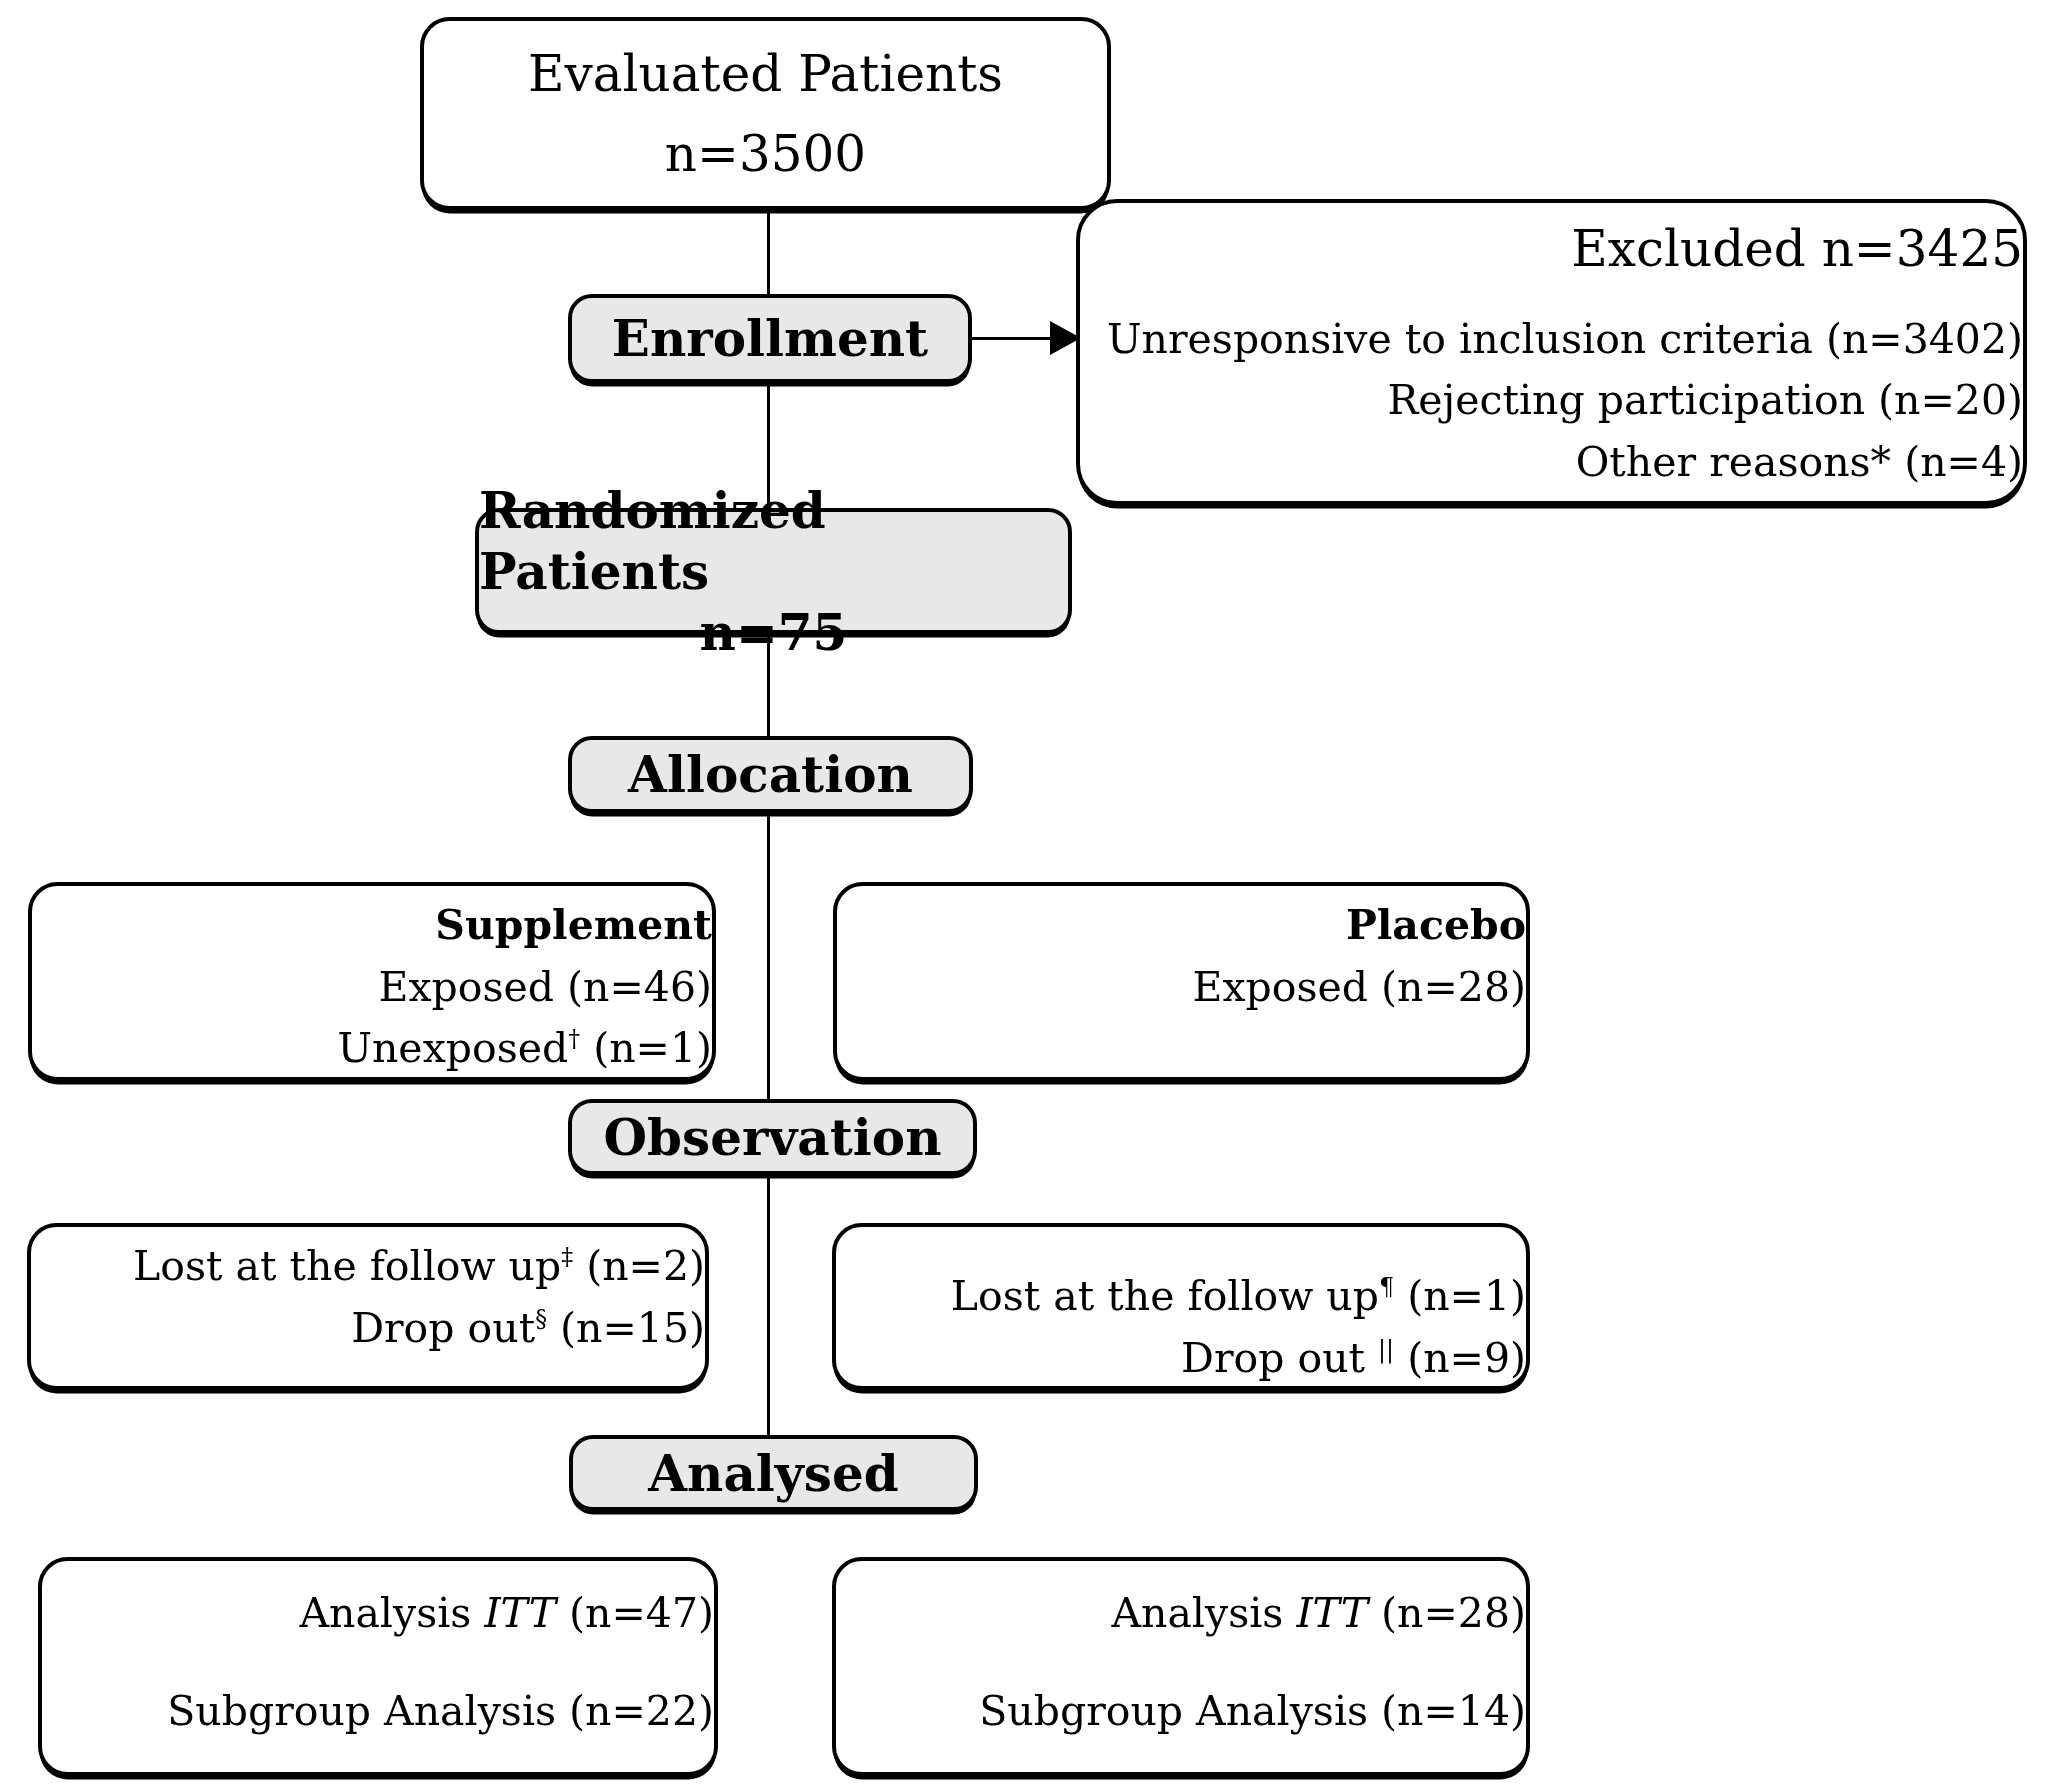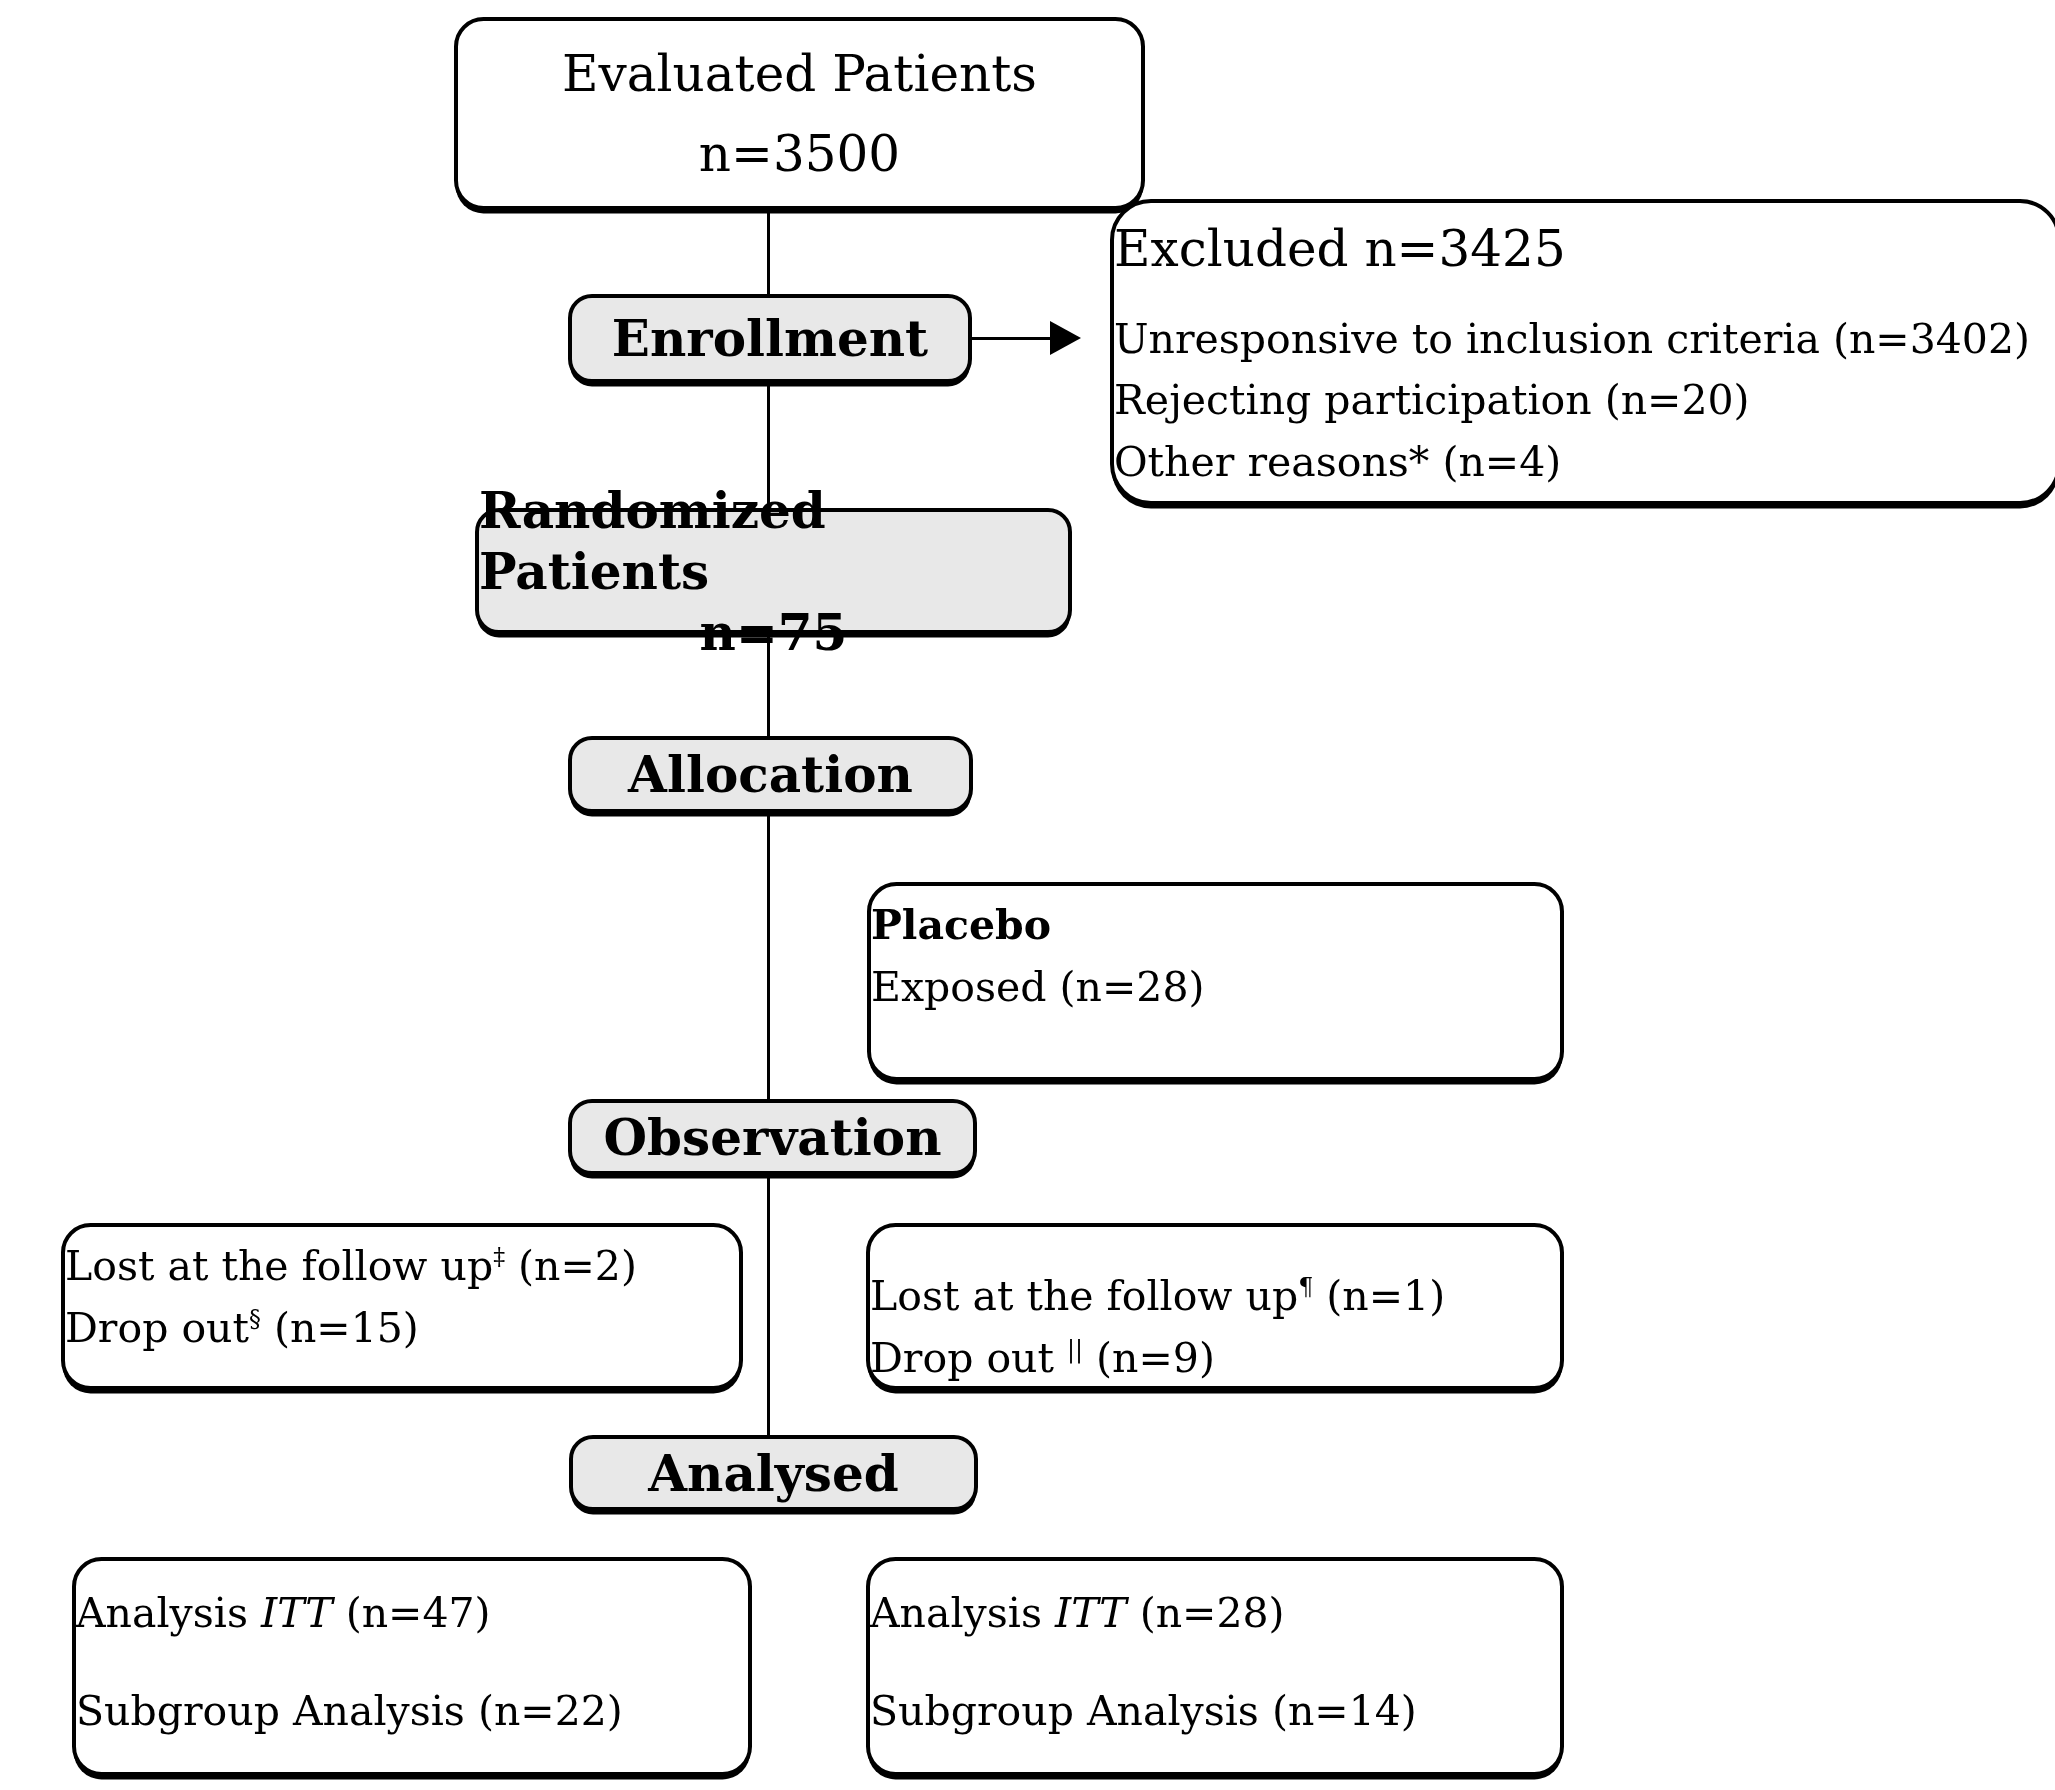--- a/index.html
+++ b/index.html
@@ -17,23 +17,22 @@
     position: absolute; width: 0; height: 0; z-index: 0;
     border-left: 31px solid var(--border, #000);
     border-top: 17px solid transparent;
     border-bottom: 17px solid transparent;
   }
   .box {
     position: absolute; z-index: 1;
     background: var(--box-fill, #ffffff);
     border: 4px solid var(--border, #000);
     border-radius: 29.5px;
-    text-align: left;
+    text-align: right;
     box-shadow: 0 5.1px 0 -1.7px var(--border, #000);
-    margin-left: 34px;
   }
   .stage {
     position: absolute; z-index: 1;
     background: var(--stage-fill, #e8e8e8);
     border: 4px solid var(--border, #000);
     border-radius: 24px;
     display: flex; align-items: center; justify-content: center;
     font-size: 50px;
     box-shadow: 0 5.1px 0 -1.7px var(--border, #000);
     font-weight: bold;
@@ -71,20 +70,25 @@
 
   <div class="stage two-line" style="left:475px; top:508px; width:597px; height:126px; line-height:1.22;">
     <div>Randomized Patients</div>
     <div>n=75</div>
   </div>
 
   <div class="stage" style="left:568px; top:736px; width:405px; height:77px;">
     <span>Allocation</span>
   </div>
 
+  <div class="box content" style="left:28px; top:882px; width:688px; height:199px; padding-top:9px;">
+    <div class="bold">Supplement</div>
+    <div>Exposed (n=46)</div>
+    <div><span>Unexposed</span><sup>†</sup><span> (n=1)</span></div>
+  </div>
 
   <div class="box content" style="left:833px; top:882px; width:697px; height:199px; padding-top:9px;">
     <div class="bold">Placebo</div>
     <div>Exposed (n=28)</div>
   </div>
 
   <div class="stage" style="left:568px; top:1099px; width:409px; height:76px;">
     <span>Observation</span>
   </div>
 

